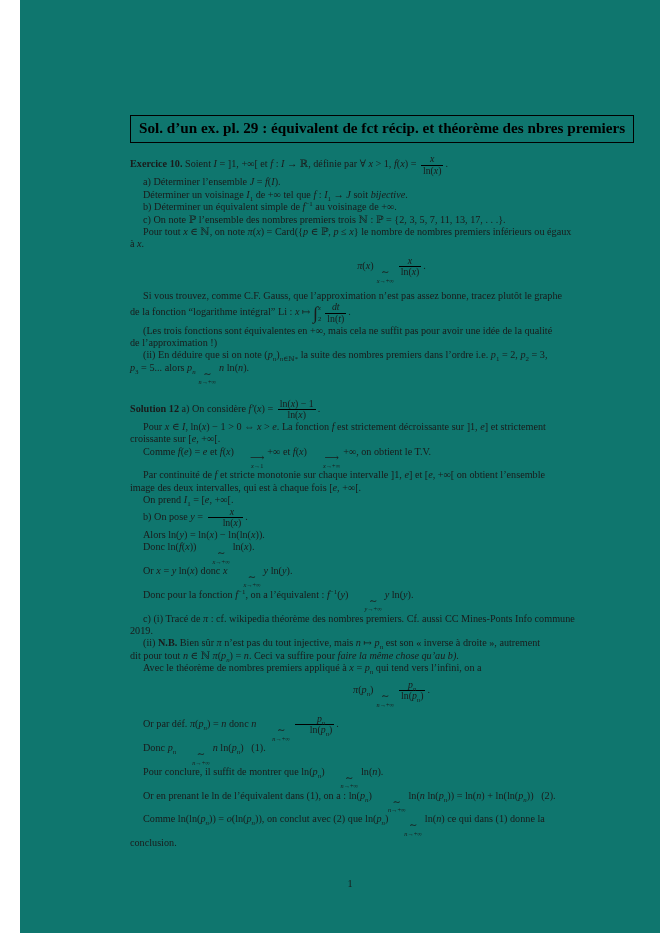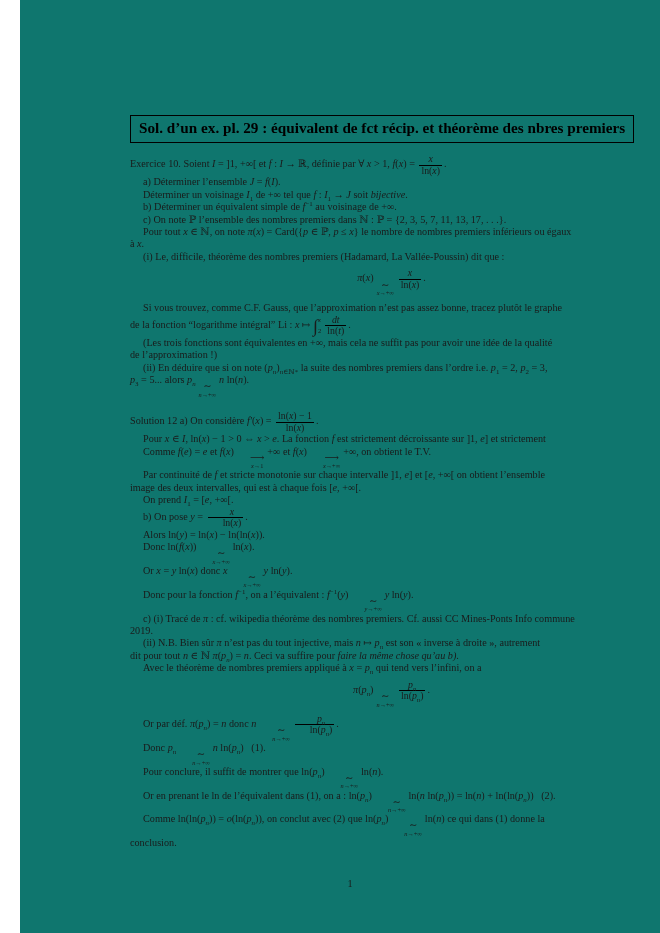--- a/index.html
+++ b/index.html
@@ -22,21 +22,21 @@
     padding:3px 8px 5px 8px;
     font-weight:bold;font-size:15.2px;line-height:1.2;
     color:#000;
   }
   .block{margin-top:11px;}
   .block2{margin-top:13px;}
   .line{min-height:12.4px;text-align:left;}
   .ind{text-indent:13px;}
   .center{text-align:center;margin:5px 0 6px 0;}
   i{font-style:italic;}
-  b{font-weight:normal;}
+  b{font-weight:bold;}
   sub,sup{font-size:68%;line-height:0;}
   
   .sim{
     display:inline-flex;flex-direction:column;align-items:center;
     vertical-align:-6px;line-height:1;margin:0 3px;
   }
   .sim .st{font-size:10px;display:block;}
   .sim .sb{font-size:6.3px;display:block;margin-top:0.5px;white-space:nowrap;}
   
   .frac{
@@ -63,44 +63,44 @@
 <div class="sheet">
   <div class="content">
     <div class="title-box">
       <span>Sol. d’un ex. pl. 29 : équivalent de fct récip. et théorème des nbres premiers</span>
     </div>
     <div class="block">
         <div class="line"><b>Exercice 10.</b> Soient <i>I</i> = ]1, +∞[ et <i>f</i> : <i>I</i> → ℝ, définie par ∀ <i>x</i> &gt; 1, <i>f</i>(<i>x</i>) = <span class="frac"><span class="fn"><i>x</i></span><span class="fd">ln(<i>x</i>)</span></span>.</div>
         <div class="line ind">a) Déterminer l’ensemble <i>J</i> = <i>f</i>(<i>I</i>).</div>
         <div class="line ind">Déterminer un voisinage <i>I</i><sub>1</sub> de +∞ tel que <i>f</i> : <i>I</i><sub>1</sub> → <i>J</i> soit <i>bijective</i>.</div>
         <div class="line ind">b) Déterminer un équivalent simple de <i>f</i><sup>−1</sup> au voisinage de +∞.</div>
-        <div class="line ind">c) On note ℙ l’ensemble des nombres premiers dans ℕ : ℙ = {2, 3, 5, 7, 11, 13, 17, . . .}.</div>
+        <div class="line ind">c) On note ℙ l’ensemble des nombres premiers trois ℕ : ℙ = {2, 3, 5, 7, 11, 13, 17, . . .}.</div>
         <div class="line ind">Pour tout <i>x</i> ∈ ℕ, on note <i>π</i>(<i>x</i>) = Card({<i>p</i> ∈ ℙ, <i>p</i> ≤ <i>x</i>} le nombre de nombres premiers inférieurs ou égaux</div>
         <div class="line">à <i>x</i>.</div>
-        <div class="line ind">(i) Le, difficile, théorème des nombres premiers (Hadamard, La Vallée-Poussin) dit que :</div>
         <div class="line center"><i>π</i>(<i>x</i>)<span class="sim">
             <span class="st">∼</span>
             <span class="sb"><i>x</i>→+∞</span>
           </span><span class="frac"><span class="fn"><i>x</i></span><span class="fd">ln(<i>x</i>)</span></span>.</div>
         <div class="line ind">Si vous trouvez, comme C.F. Gauss, que l’approximation n’est pas assez bonne, tracez plutôt le graphe</div>
         <div class="line">de la fonction “logarithme intégral” Li : <i>x</i> ↦ <span class="bint">∫</span><span class="ilims">
             <span><i>x</i></span>
             <span>2</span>
           </span><span class="frac"><span class="fn"><i>dt</i></span><span class="fd">ln(<i>t</i>)</span></span>.</div>
         <div class="line ind">(Les trois fonctions sont équivalentes en +∞, mais cela ne suffit pas pour avoir une idée de la qualité</div>
         <div class="line">de l’approximation !)</div>
         <div class="line ind">(ii) En déduire que si on note (<i>p<sub>n</sub></i>)<sub><i>n</i>∈ℕ*</sub> la suite des nombres premiers dans l’ordre i.e. <i>p</i><sub>1</sub> = 2, <i>p</i><sub>2</sub> = 3,</div>
         <div class="line"><i>p</i><sub>3</sub> = 5... alors <i>p<sub>n</sub></i><span class="sim">
             <span class="st">∼</span>
             <span class="sb"><i>n</i>→+∞</span>
           </span><i>n</i> ln(<i>n</i>).</div>
       </div>
     <div class="block2">
         <div class="line"><b>Solution 12</b> a) On considère <i>f′</i>(<i>x</i>) = <span class="frac"><span class="fn">ln(<i>x</i>) − 1</span><span class="fd">ln(<i>x</i>)</span></span>.</div>
         <div class="line ind">Pour <i>x</i> ∈ <i>I</i>, ln(<i>x</i>) − 1 &gt; 0 ⇔ <i>x</i> &gt; <i>e</i>. La fonction <i>f</i> est strictement décroissante sur ]1, <i>e</i>] et strictement</div>
+        <div class="line">croissante sur [<i>e</i>, +∞[.</div>
         <div class="line ind">Comme <i>f</i>(<i>e</i>) = <i>e</i> et <i>f</i>(<i>x</i>)<span class="sim">
             <span class="st">⟶</span>
             <span class="sb"><i>x</i>→1</span>
           </span>+∞ et <i>f</i>(<i>x</i>)<span class="sim">
             <span class="st">⟶</span>
             <span class="sb"><i>x</i>→+∞</span>
           </span>+∞, on obtient le T.V.</div>
         <div class="line ind">Par continuité de <i>f</i> et stricte monotonie sur chaque intervalle ]1, <i>e</i>] et [<i>e</i>, +∞[ on obtient l’ensemble</div>
         <div class="line">image des deux intervalles, qui est à chaque fois [<i>e</i>, +∞[.</div>
         <div class="line ind">On prend <i>I</i><sub>1</sub> = [<i>e</i>, +∞[.</div>

